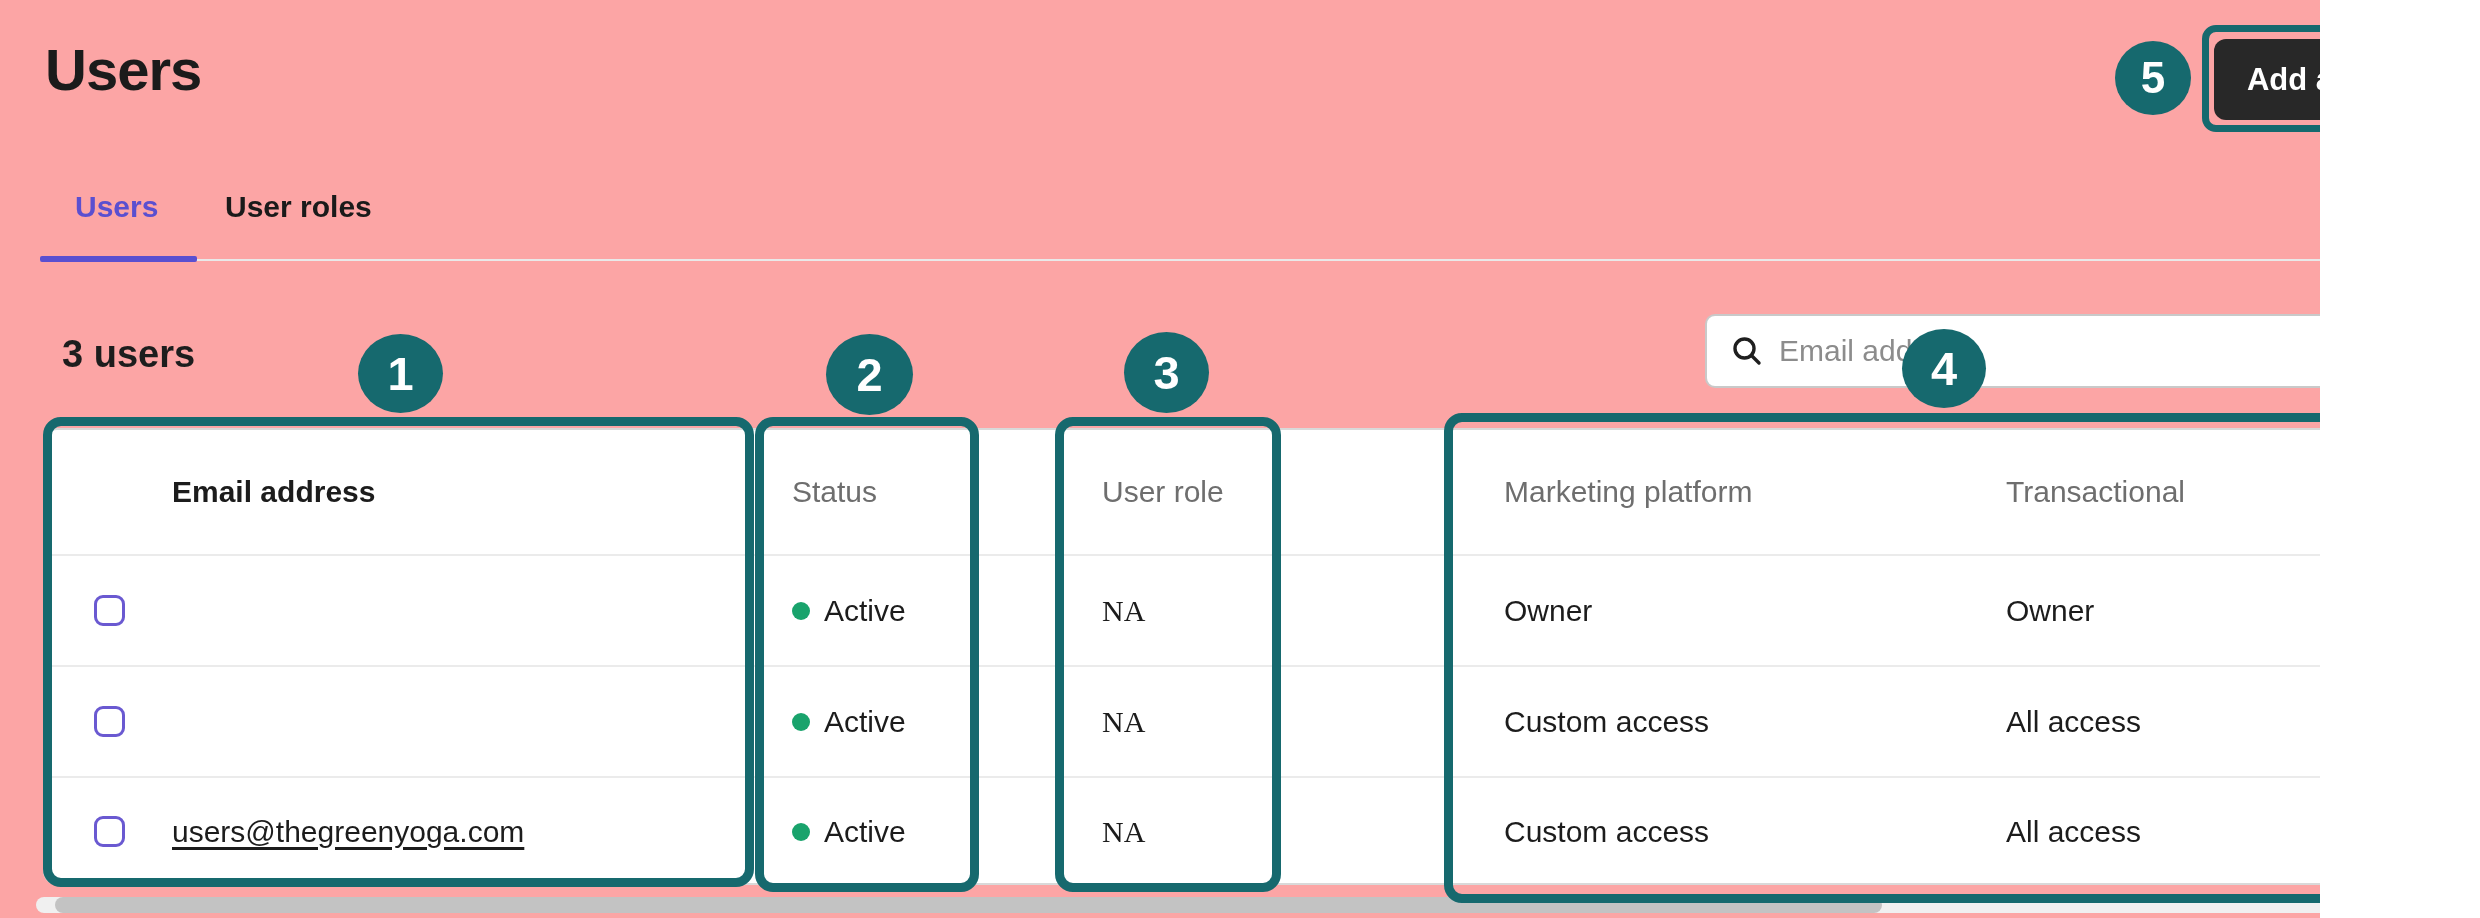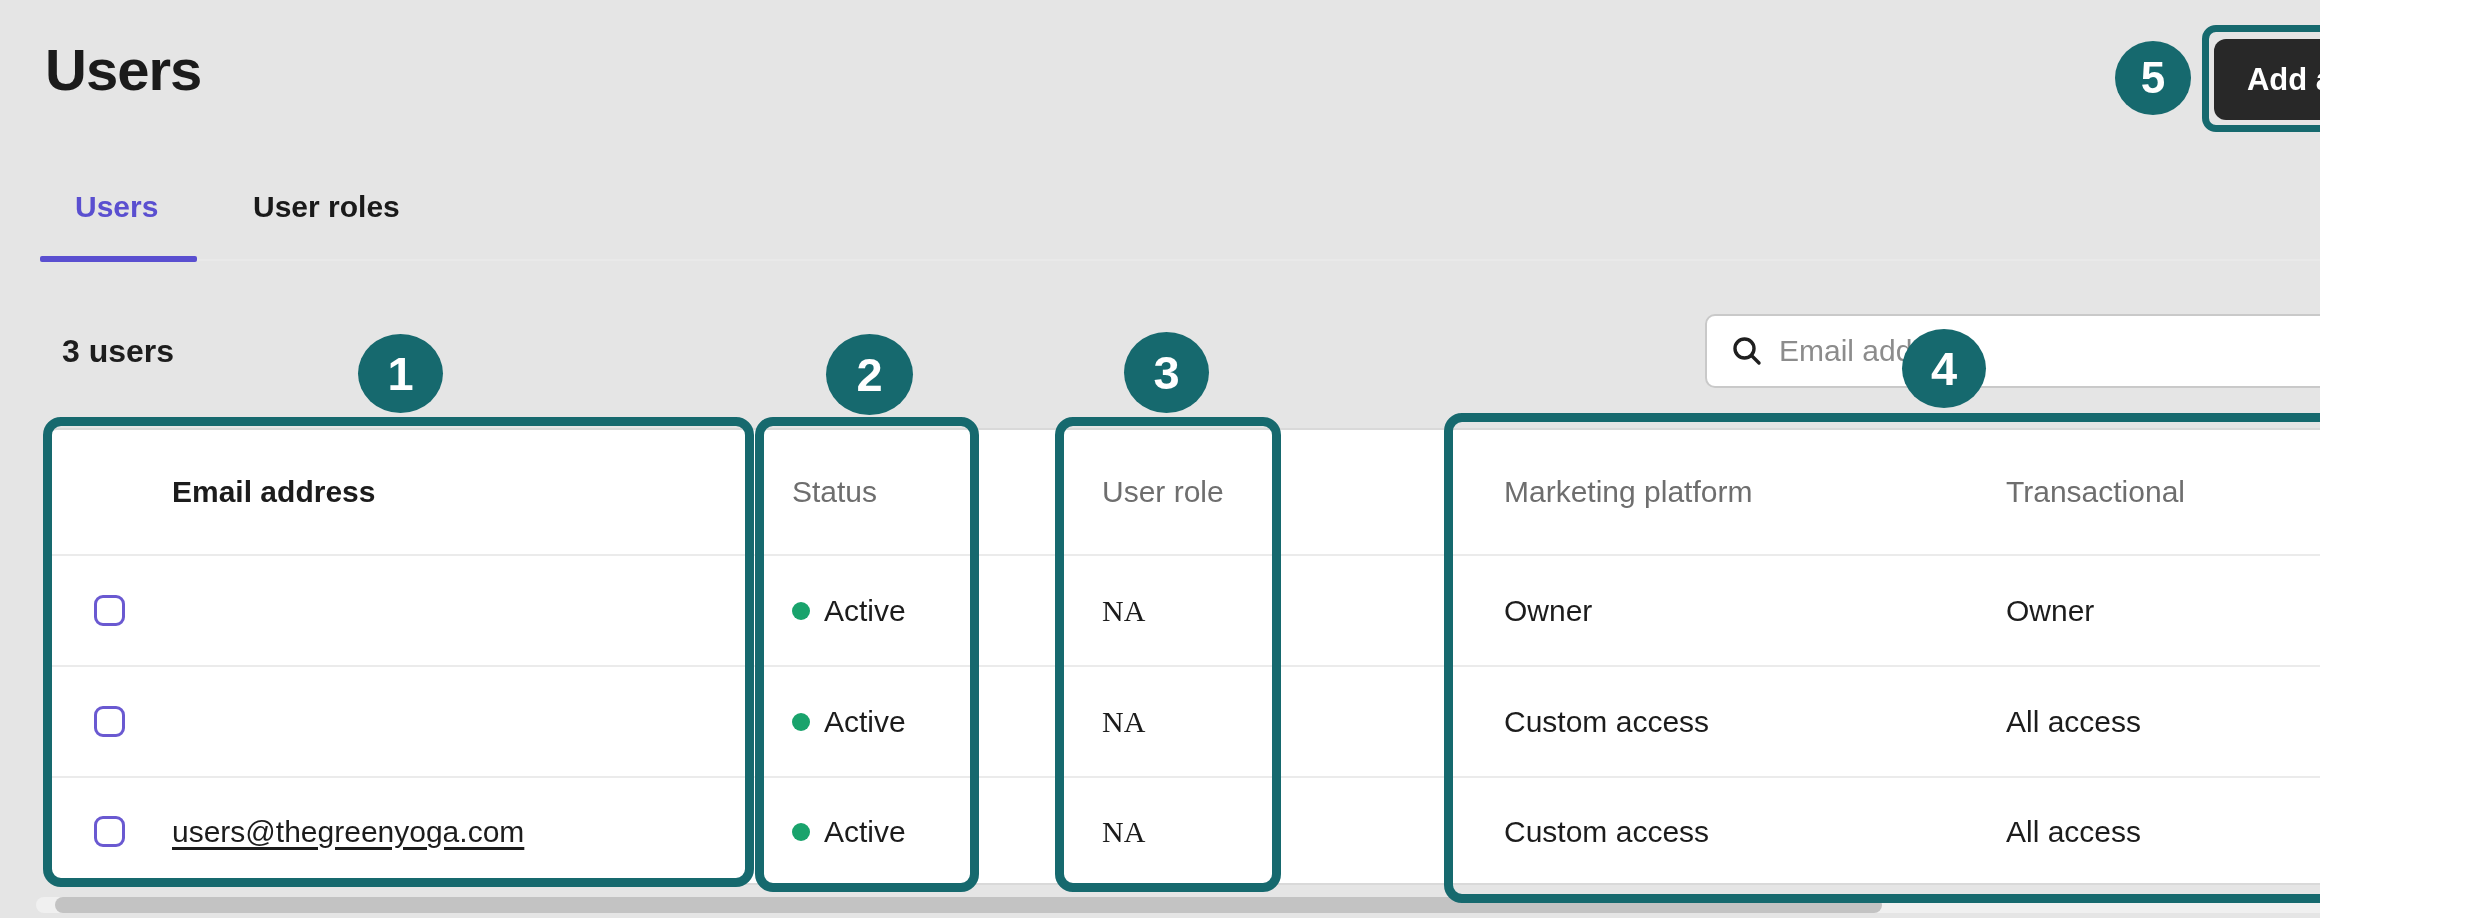--- a/index.html
+++ b/index.html
@@ -8,37 +8,37 @@
     --green:#19a36c;
     --dark:#282828;
     --text:#1c1c1c;
     --gray:#6e6e6e;
     --border:#d9d9d9;
     --rowline:#ebebeb;
   }
   *{margin:0;padding:0;box-sizing:border-box;}
   html,body{background:#fff;}
   body{font-family:"Liberation Sans","DejaVu Sans",sans-serif;color:var(--text);}
-  .page{position:relative;width:2320px;height:918px;background:#e5e5e5;overflow:hidden;}
+  .page{position:relative;width:2320px;height:918px;background:#fca5a5;overflow:hidden;}
 
   
   .page-title{position:absolute;left:45px;top:36px;font-size:58px;font-weight:700;letter-spacing:-1px;color:#1b1b1b;}
 
   .add-user-btn{position:absolute;left:2214px;top:39px;width:226px;height:81px;
     background:var(--dark);color:#fff;border:none;border-radius:12px;
     font-family:inherit;font-size:31px;font-weight:700;cursor:pointer;}
 
   
   .tabs-border{position:absolute;left:40px;top:259px;width:2405px;height:2px;background:#e9e9e9;}
   .tab{position:absolute;top:190px;font-size:30px;font-weight:700;cursor:pointer;background:none;border:none;font-family:inherit;}
   .tab-users{left:75px;color:var(--purple);}
-  .tab-roles{left:225px;color:#1a1a1a;margin-left:28px;}
+  .tab-roles{left:225px;color:#1a1a1a;}
   .tab-underline{position:absolute;left:40px;top:256px;width:157px;height:6px;background:var(--purple);border-radius:2px;}
 
-  .users-count{position:absolute;left:62px;top:333px;font-size:32px;font-weight:700;color:#1d1d1d;}
+  .users-count{position:absolute;left:62px;top:333px;font-size:38px;font-weight:700;color:#1d1d1d;}
 
   
   .search-box{position:absolute;left:1705px;top:314px;width:736px;height:74px;
     border:2px solid #c9c9c9;border-radius:10px;background:#fff;display:flex;align-items:center;}
   .search-box svg{margin-left:24px;flex:0 0 auto;}
   .search-input{flex:1;height:100%;border:none;outline:none;background:transparent;
     font-family:inherit;font-size:30px;color:var(--text);padding:0 20px 0 16px;}
   .search-input::placeholder{color:#8c8c8c;}
 
   

